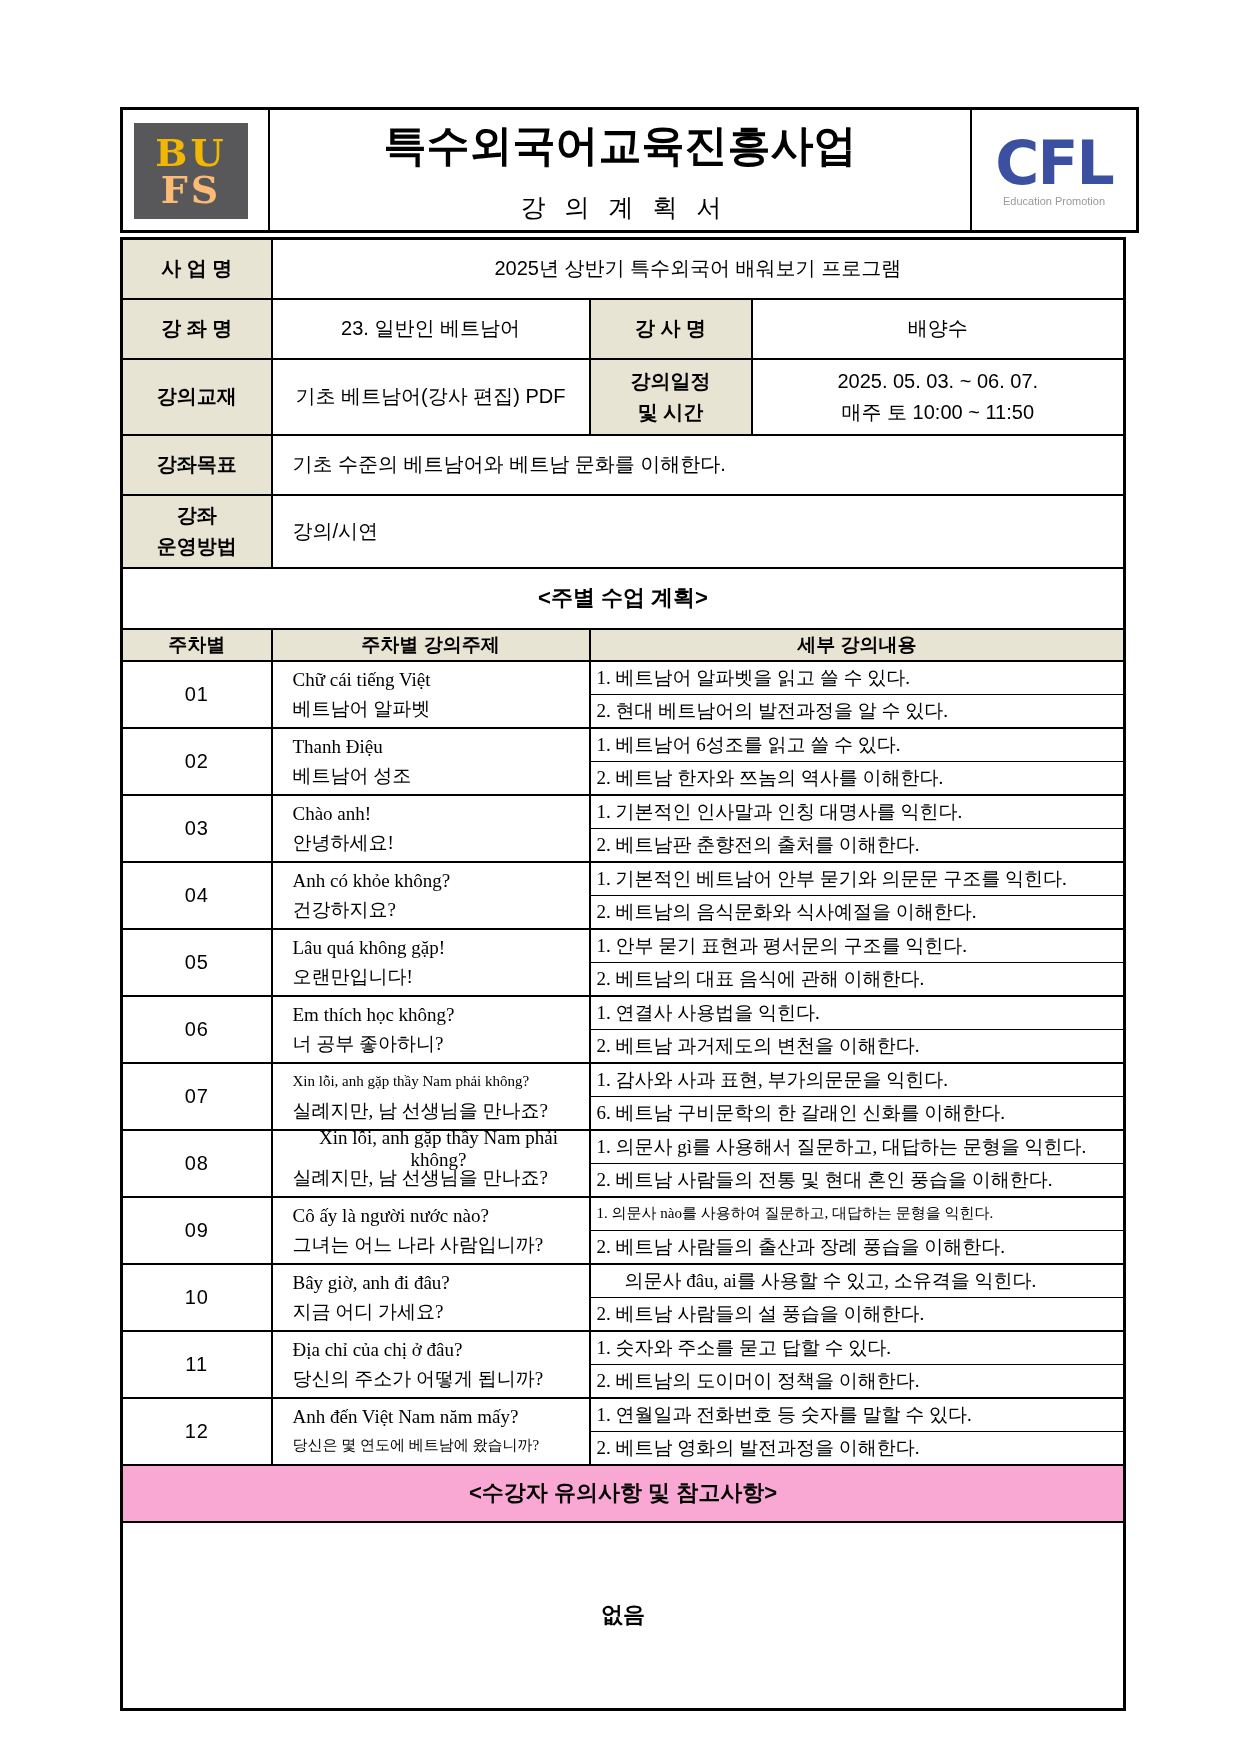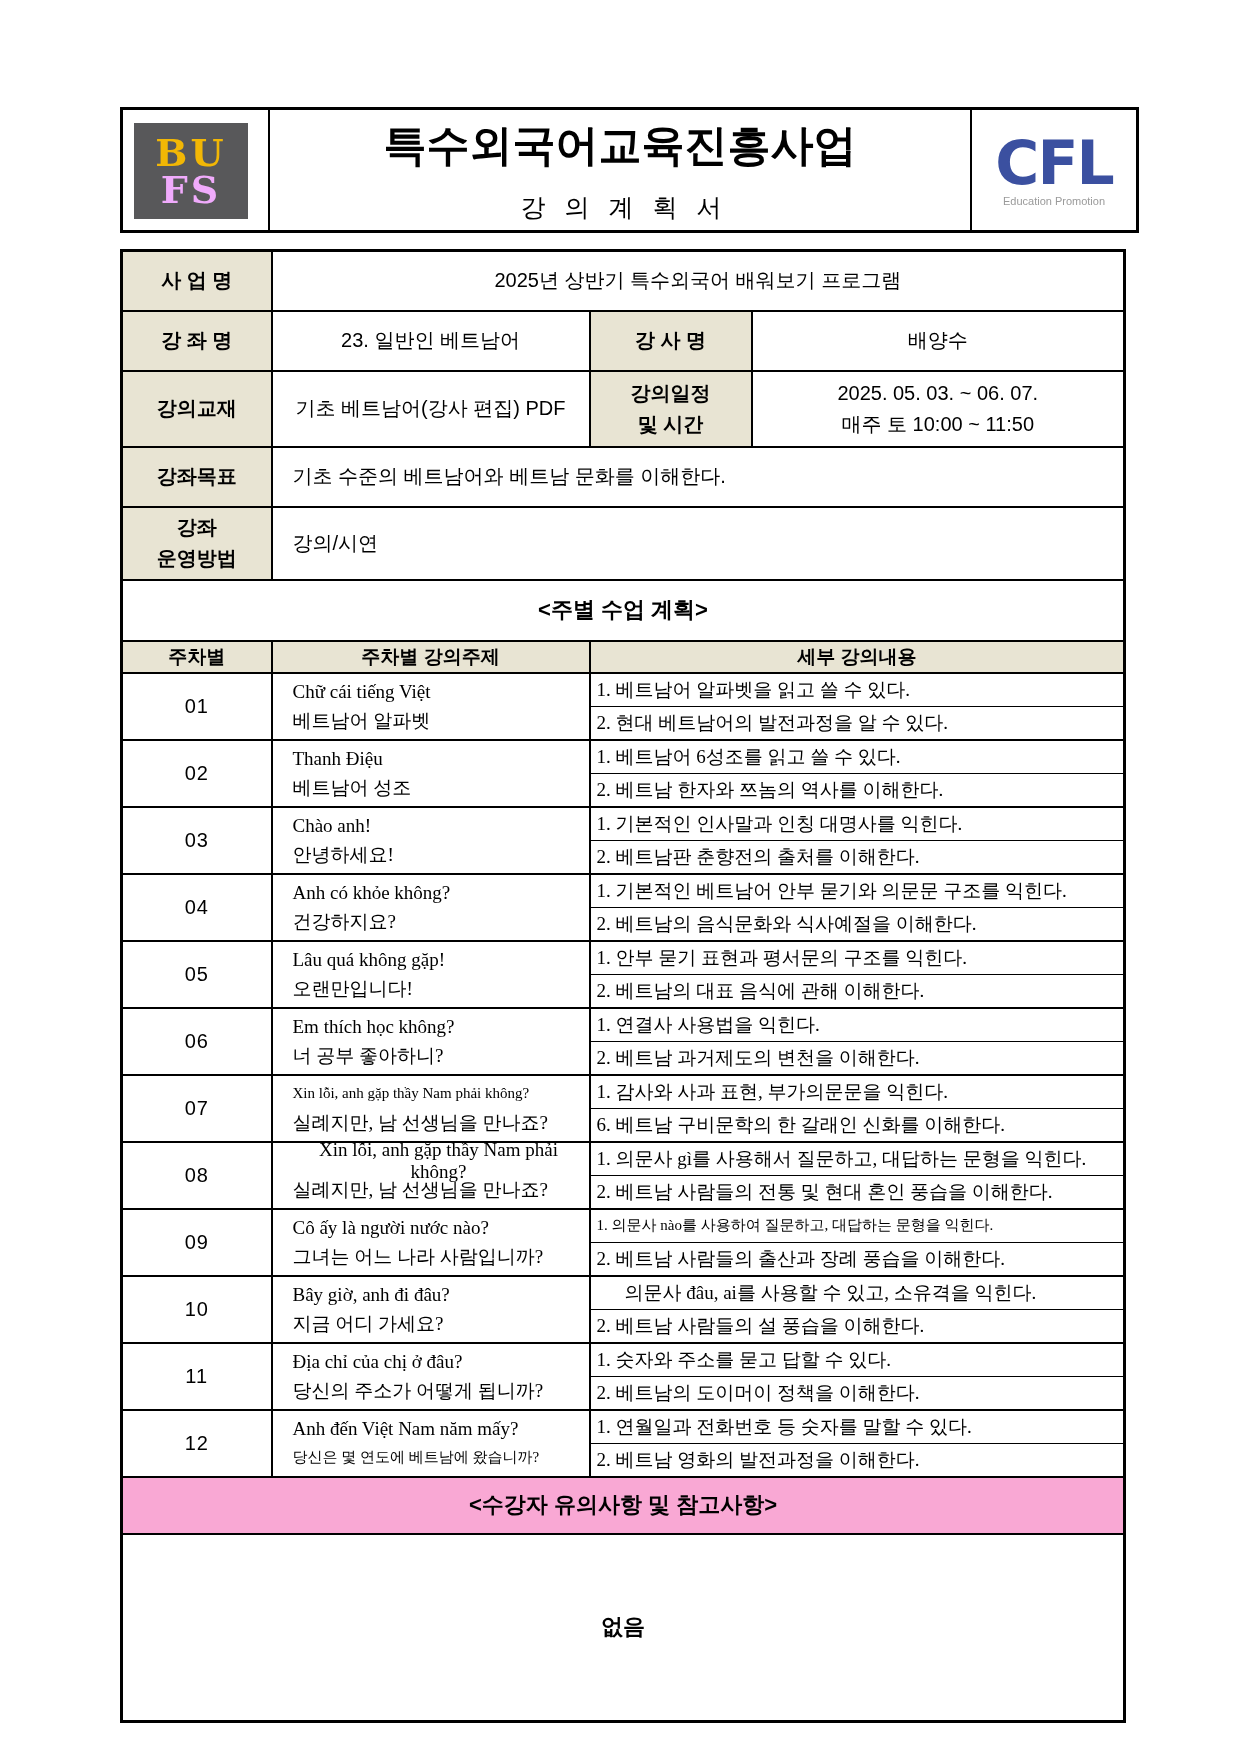--- a/index.html
+++ b/index.html
@@ -13,32 +13,32 @@
   table.bordered td{border:2px solid #000;overflow:hidden;}
   
   .hdr-logo-cell{width:143px;height:118px;vertical-align:middle;text-align:center;}
   .bufs-box{
     width:114px;height:96px;background:#58585a;margin:2px auto 0 10px;
     display:flex;flex-direction:column;align-items:center;justify-content:center;
     font-family:"DejaVu Serif","Liberation Serif",serif;font-weight:bold;
     font-size:38px;line-height:0.98;letter-spacing:3px;
   }
   .bufs-top{color:#f2b705;}
-  .bufs-bottom{color:#f0abfc;}
+  .bufs-bottom{color:#fdba74;}
   .hdr-title-cell{width:698px;text-align:center;vertical-align:middle;}
   .doc-title{font-size:43px;font-weight:bold;letter-spacing:0px;}
   .doc-subtitle{font-size:25px;margin-top:16px;letter-spacing:6px;padding-left:8px;}
   .hdr-cfl-cell{width:162px;text-align:center;vertical-align:middle;}
   .cfl-text{
     font-family:"DejaVu Sans",sans-serif;font-weight:bold;font-size:60px;
     color:#3b50a0;line-height:1;letter-spacing:-2px;
   }
   .cfl-caption{font-size:11px;color:#9a9a9a;margin-top:2px;letter-spacing:0px;}
   
-  .main{margin-top:16px;}
+  .main{margin-top:4px;}
   .label{
     background:#e8e4d3;font-weight:bold;font-size:20px;text-align:center;
     vertical-align:middle;
   }
   .val{font-size:20px;text-align:center;vertical-align:middle;}
   .val-left{font-size:20px;text-align:left;vertical-align:middle;padding-left:20px;}
   .c1{width:150px;} .c2{width:318px;} .c3{width:162px;} .c4{width:373px;}
   .h60{height:60px;} .h76{height:76px;} .h73{height:73px;}
   .two-line{line-height:1.55;}
   

